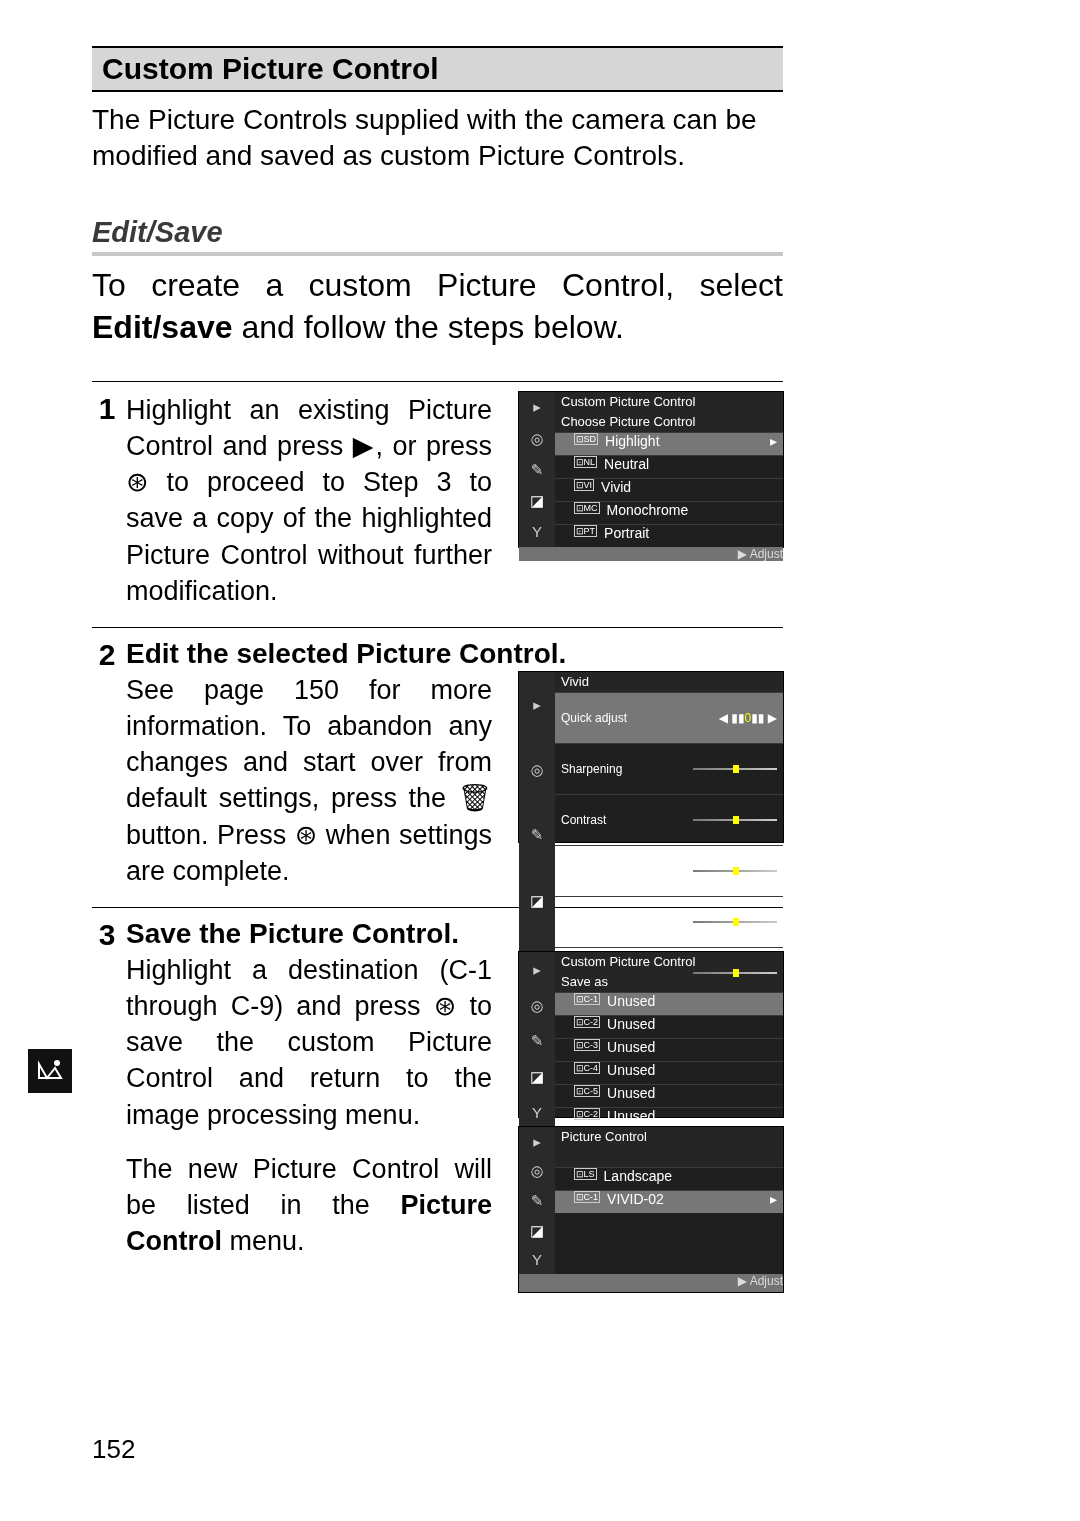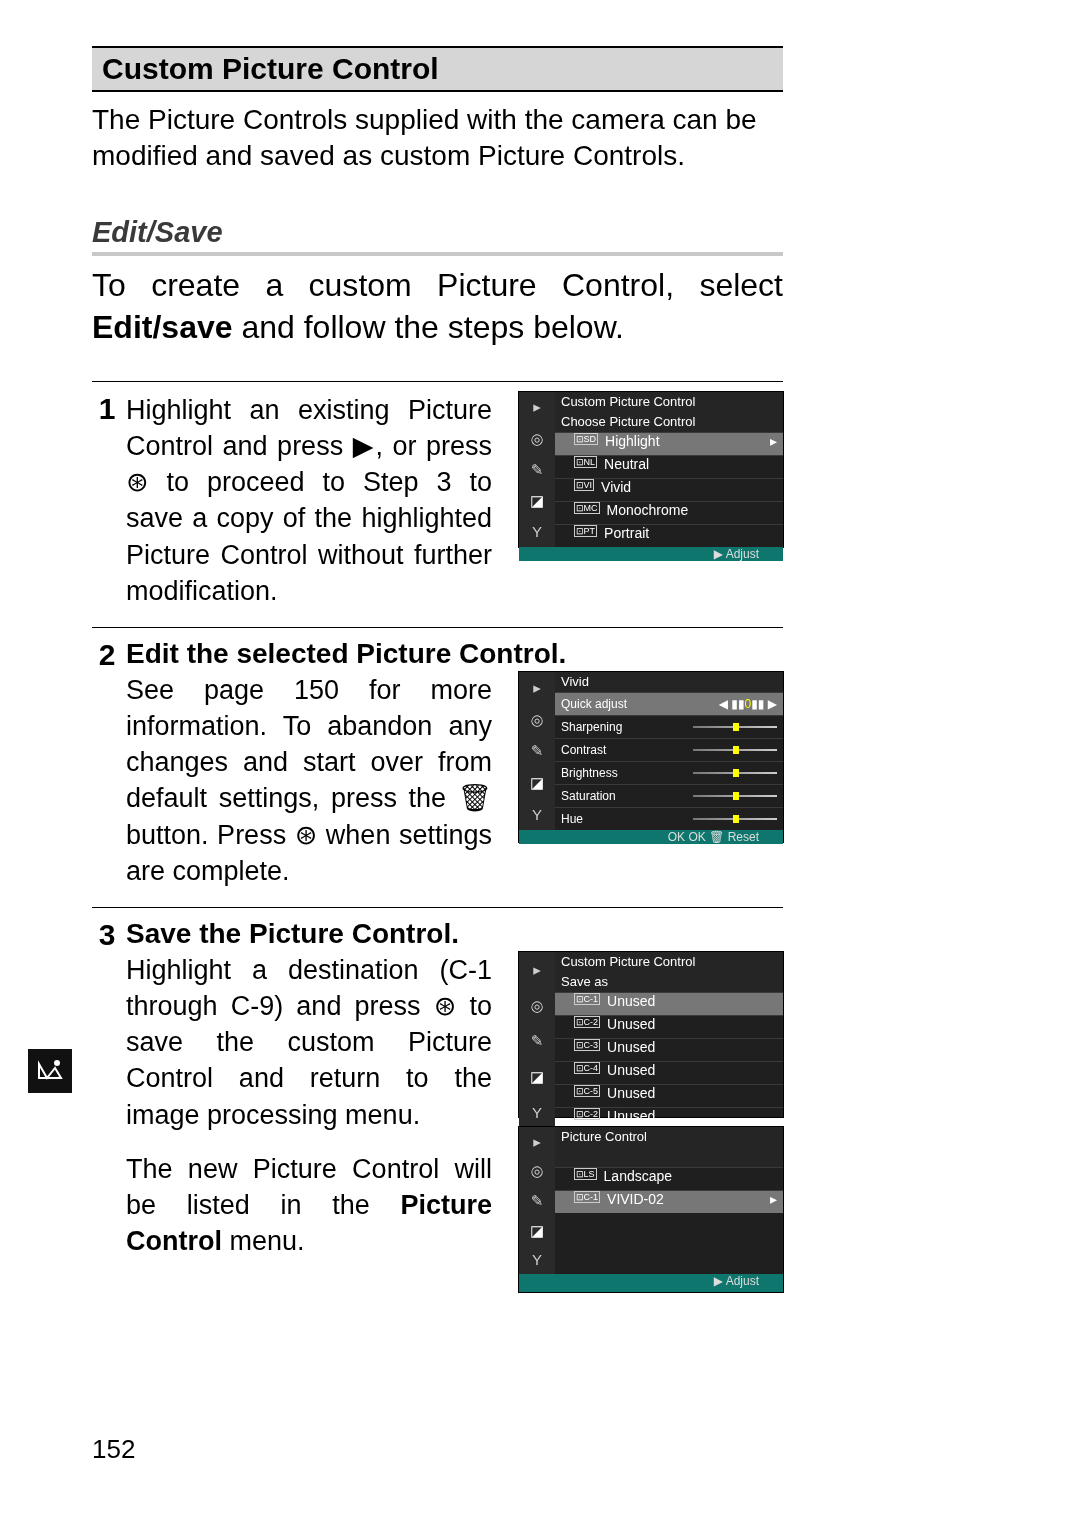--- a/index.html
+++ b/index.html
@@ -18,22 +18,22 @@
   
   .shot{width:264px;flex-shrink:0;background:#1f1f1f;color:#fff;font-size:14px;display:flex;flex-direction:column;box-shadow:0 0 0 1px #000}
   .shot .left-icons{width:36px;background:#2a2a2a;display:flex;flex-direction:column;align-items:center;justify-content:space-around;font-size:15px;color:#cfcfcf}
   .shot .left-icons span[data-active="true"]{color:#fff}
   .shot-body{display:flex;flex:1}
   .shot-content{flex:1;display:flex;flex-direction:column}
   .shot-title{background:#252525;font-size:13px;height:20px;display:flex;align-items:center;padding-left:6px}
   .shot-row{height:22px;display:flex;align-items:flex-start;padding-left:19px;border-top:1px solid #3a3a3a;gap:4px}
   .shot-row.sel{background:#777}
   .shot-row .tag{display:inline-block;border:1px solid #ccc;font-size:9px;padding:0 1px;margin-right:3px}
-  .shot-footer{background:#0f766e;height:18px;text-align:right;font-size:12px;padding-right:24px;color:#ddd}
-  .slider-row{height:22px;display:flex;align-items:center;justify-content:space-between;padding:0 6px;border-top:1px solid #3a3a3a;font-size:12px}
+  .shot-footer{background:#737373;height:18px;text-align:right;font-size:12px;padding-right:0;color:#ddd}
+  .slider-row{height:22px;display:flex;align-items:center;justify-content:space-between;padding:14px 6px;border-top:1px solid #3a3a3a;font-size:12px}
   .slider{width:84px;height:10px;position:relative;display:flex;align-items:center;justify-content:center}
   .slider::before{content:"";position:absolute;top:4px;left:0;right:0;height:2px;background:linear-gradient(to right,#777,#ccc)}
   .slider .tick{position:absolute;width:6px;height:8px;background:#ff0;top:1px;left:40px}
   .bold{font-weight:700}
   svg{display:block}
   .page-number{position:absolute;left:92px;bottom:56px;font-size:26px}
   .tab-icon{position:absolute;left:28px;bottom:428px;width:44px;height:44px;background:#111;display:flex;align-items:center;justify-content:center;color:#fff}
 </style>
 </head>
 <body>

